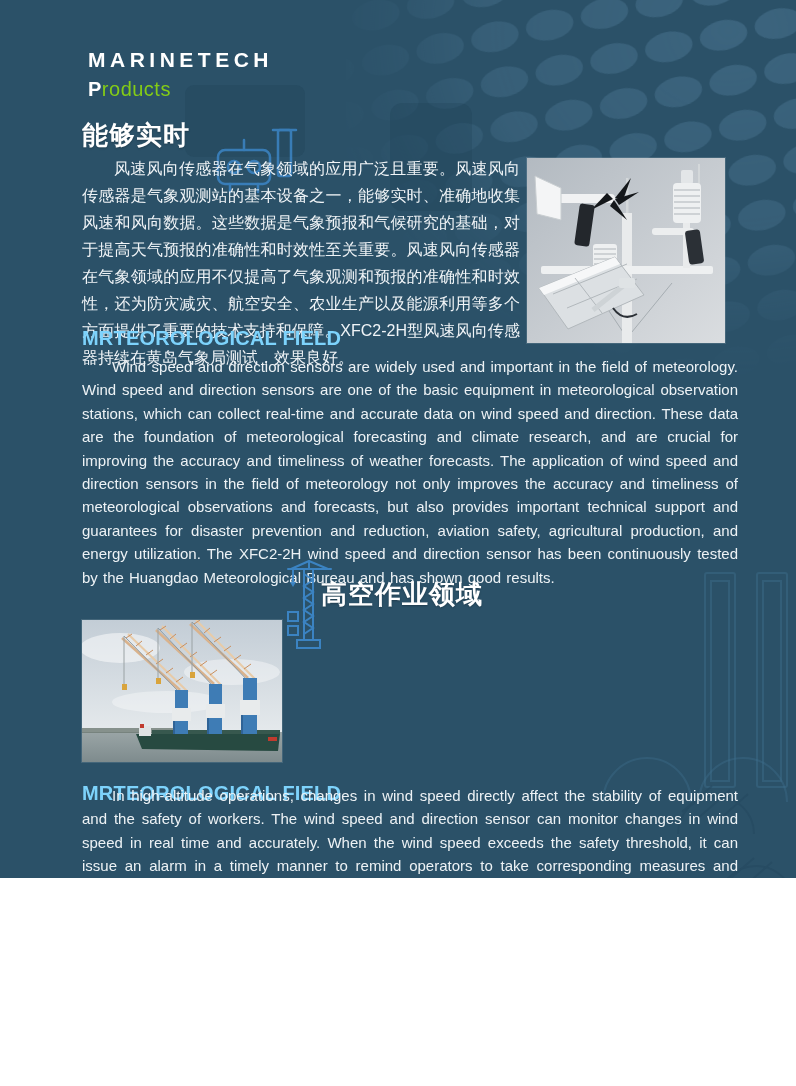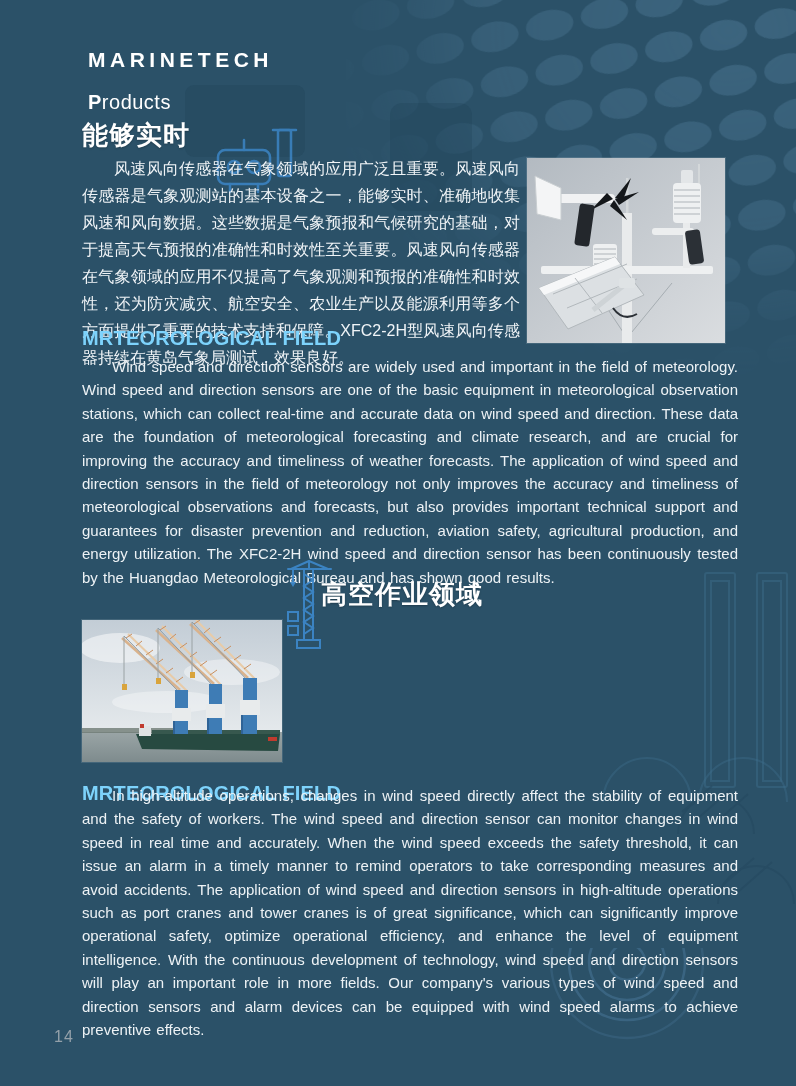--- a/index.html
+++ b/index.html
@@ -1,35 +1,35 @@
 <!DOCTYPE html>
 <html><head>
 <meta charset="utf-8">
 <style>
   html,body{margin:0;padding:0;}
   .page{
     position:relative;
-    width:796px;height:1086px;
+    width:796px;height:878px;
     background:#2b5168;
     overflow:hidden;
     font-family:"Liberation Sans","DejaVu Sans",sans-serif;
     color:#eef3f6;
   }
   
   .deco{position:absolute;pointer-events:none;}
   .patch{position:absolute;background:rgba(18,48,68,0.16);border-radius:9px;}
   .patch1{left:185px;top:85px;width:120px;height:72px;}
   .patch2{left:390px;top:103px;width:82px;height:108px;border-radius:12px;}
   
   .brand{position:absolute;left:88px;top:50px;}
   .brand-name{
     font-size:21px;font-weight:700;letter-spacing:4.5px;color:#ffffff;
     transform:scaleY(0.92);transform-origin:left top;
   }
-  .brand-sub{font-size:20px;color:#ffffff;margin-top:17px;letter-spacing:0.5px;}
+  .brand-sub{font-size:20px;color:#84cc16;margin-top:4px;letter-spacing:0.5px;}
   .brand-sub::first-letter{color:#ffffff;font-weight:700;}
   
   .h-cn{
     position:absolute;margin:0;color:#ffffff;font-weight:700;font-size:26px;
     letter-spacing:1px;text-shadow:0 1px 2px rgba(0,0,0,0.25);
   }
   .h-en{
     position:absolute;margin:0;color:#7dd3fc;font-weight:700;font-size:20px;
     letter-spacing:0.2px;
   }

